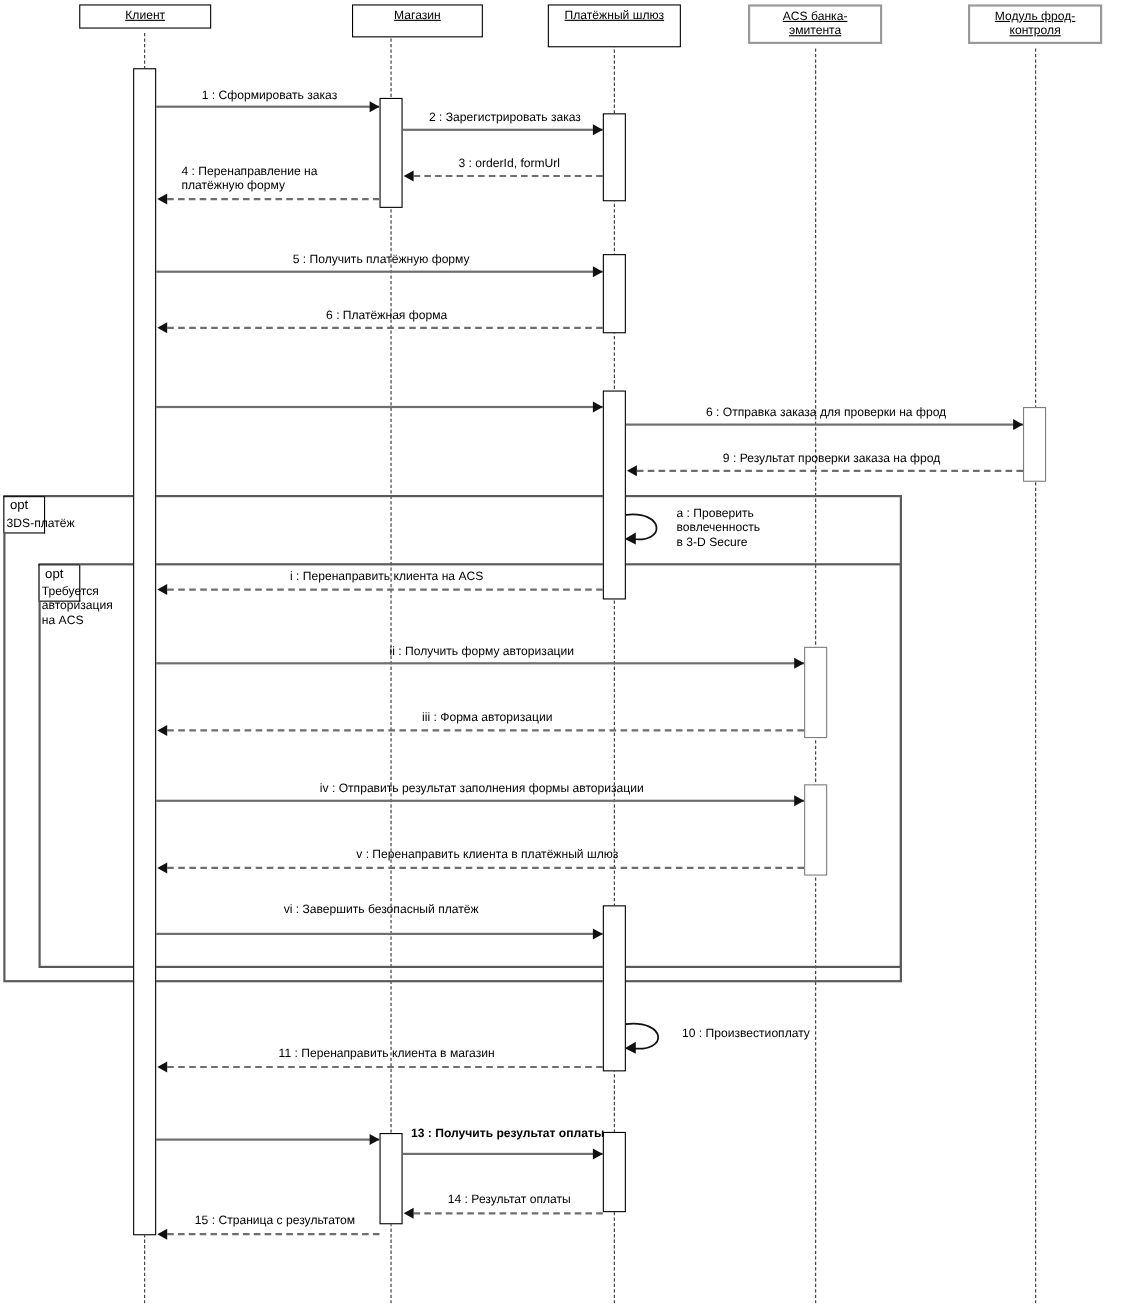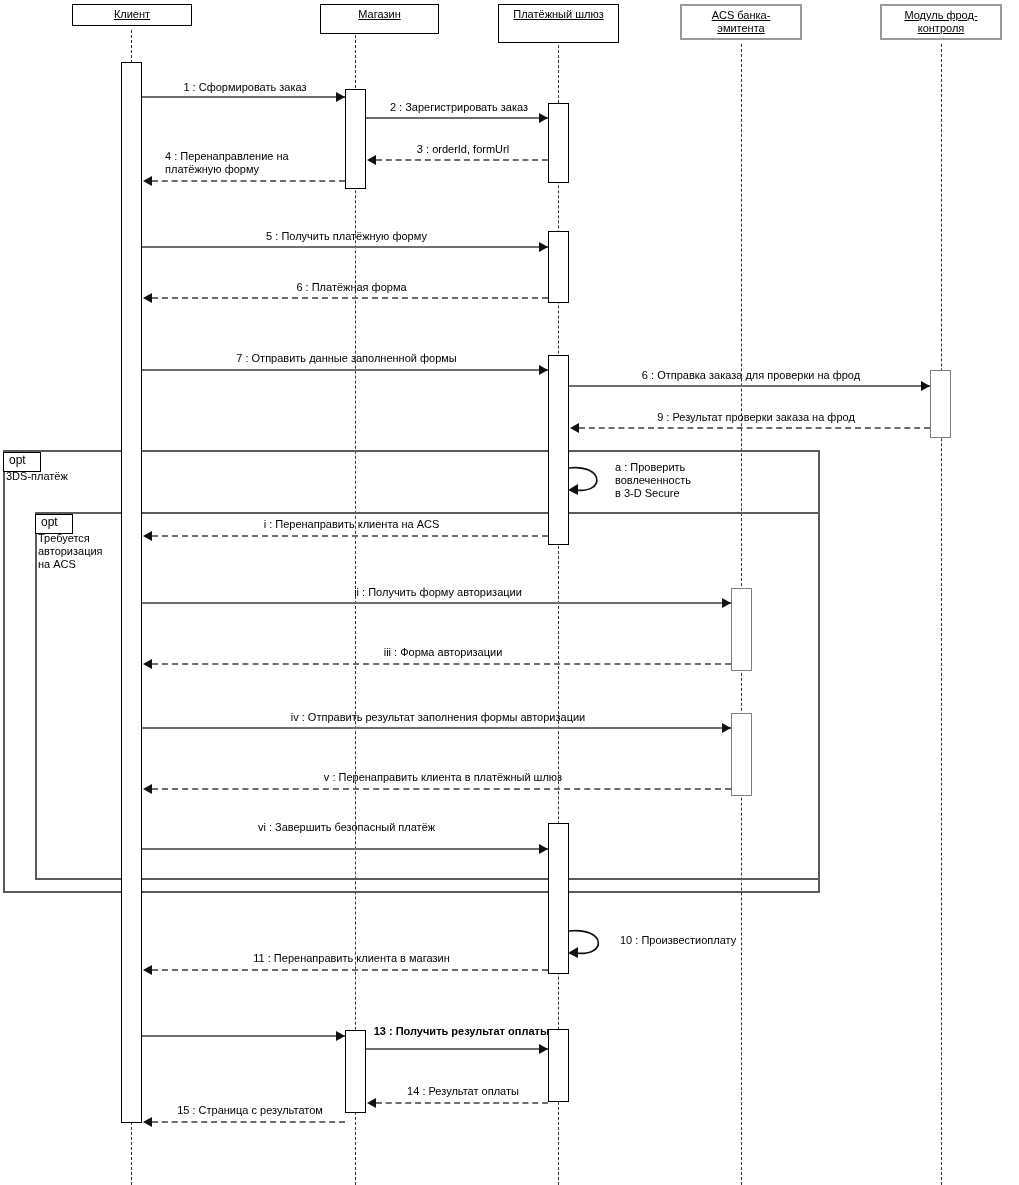--- a/index.html
+++ b/index.html
@@ -112,21 +112,21 @@
     z-index: 8;
   }
   .fragment-tag .tag-box {
     position: relative;
     display: inline-block;
     border: 1px solid #000000;
     border-top: none;
     border-left: none;
     background: #ffffff;
     font-size: 12px;
-    padding: 1px 14px 4px 6px;
+    padding: 1px 14px 18px 6px;
     line-height: 14px;
     color: #000000;
   }
   .fragment-tag .tag-box::before {
     content: "";
     position: absolute;
     left: 0; top: 0;
     width: 1px; height: 100%;
     background: #000000;
   }
@@ -230,21 +230,20 @@
   <div class="msg solid" style="left:142px; top:246px; width:406px;"></div>
   <div class="arrowhead right" style="left:539px; top:242px;"></div>
   <div class="msg-label center" style="left:145px; top:230px; width:403px;">5 :  Получить платёжную форму</div>
 
   <div class="msg dashed" style="left:152px; top:297px; width:396px;"></div>
   <div class="arrowhead left" style="left:143px; top:293px;"></div>
   <div class="msg-label center" style="left:155px; top:281px; width:393px;">6 : Платёжная форма</div>
 
   <div class="msg solid" style="left:142px; top:369px; width:406px;"></div>
   <div class="arrowhead right" style="left:539px; top:365px;"></div>
-  <div class="msg-label center" style="left:145px; top:352px; width:403px;">7 :  Отправить данные заполненной формы</div>
 
   <div class="msg solid" style="left:569px; top:385px; width:361px;"></div>
   <div class="arrowhead right" style="left:921px; top:381px;"></div>
   <div class="msg-label center" style="left:572px; top:369px; width:358px;">6 :  Отправка заказа для проверки на фрод</div>
 
   <div class="msg dashed" style="left:579px; top:427px; width:351px;"></div>
   <div class="arrowhead left" style="left:570px; top:423px;"></div>
   <div class="msg-label center" style="left:582px; top:411px; width:348px;">9 :  Результат проверки заказа на фрод</div>
 
   <svg class="self-loop" style="left:566px; top:462px;" width="46" height="36" viewBox="0 0 46 36">

